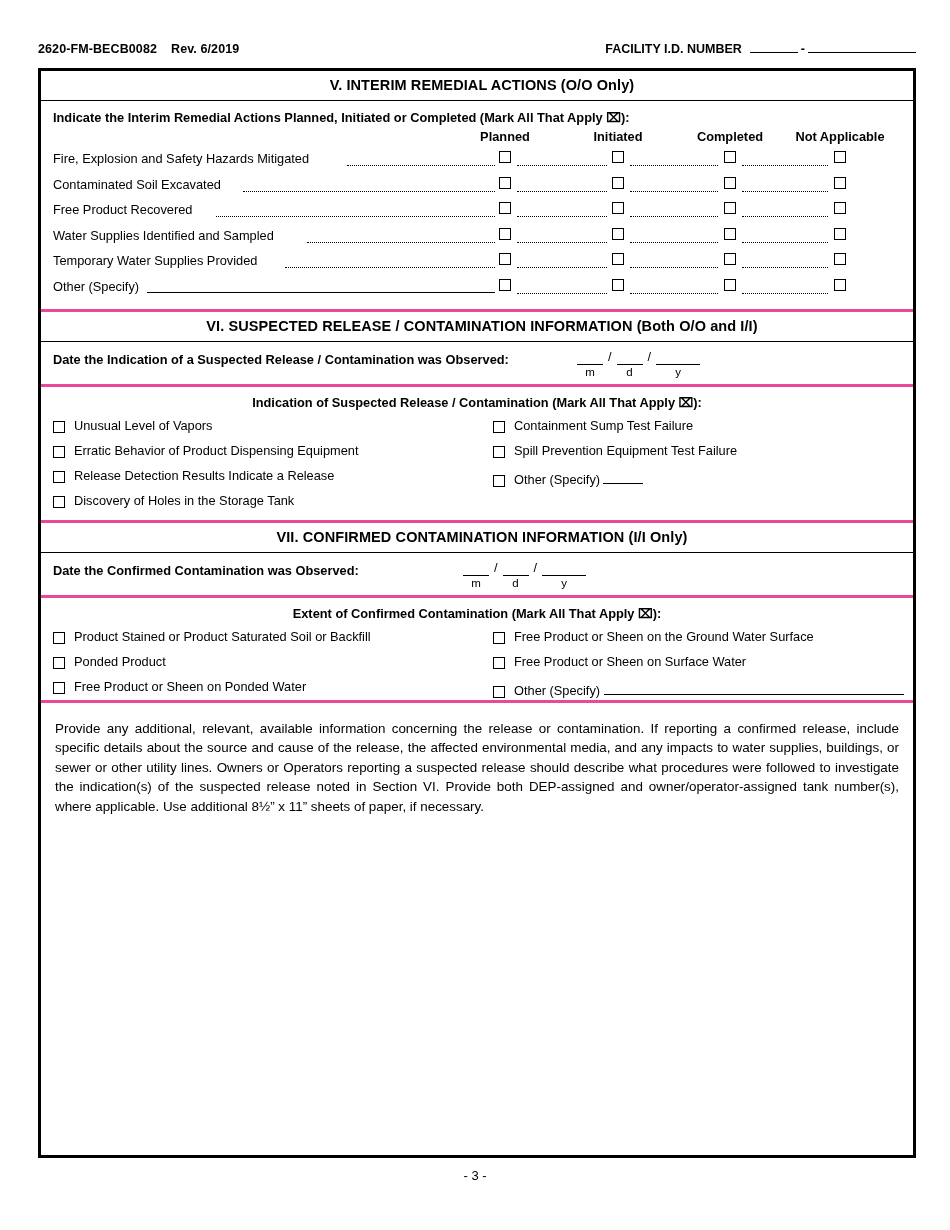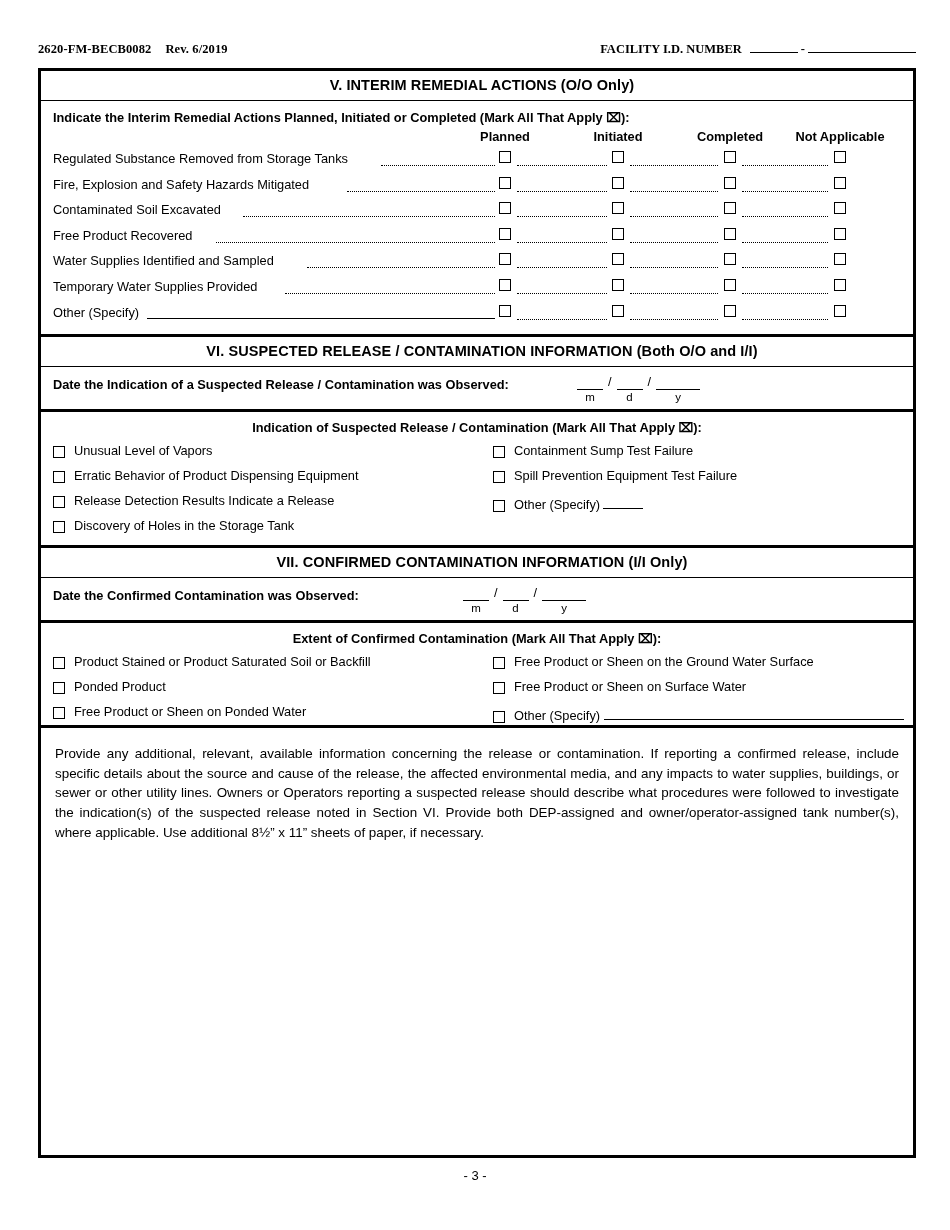--- a/index.html
+++ b/index.html
@@ -28,21 +28,20 @@
     position: absolute;
     left: 38px;
     top: 40px;
     width: 878px;
     height: 20px;
     display: flex;
     align-items: baseline;
     justify-content: space-between;
     font-size: 12.5px;
     font-weight: bold;
-    font-family: Liberation Serif, serif;
   }
   .doc-code { white-space: nowrap; letter-spacing: .1px; }
   .doc-code .rev { margin-left: 14px; }
   .facility {
     display: flex;
     align-items: baseline;
     white-space: nowrap;
   }
   .facility-label { font-weight: bold; }
   .fac-blank-a {
@@ -74,21 +73,21 @@
   
   .sec-title {
     text-align: center;
     font-size: 14.5px;
     font-weight: bold;
     padding: 6px 0 7px 10px;
     box-sizing: border-box;
     letter-spacing: .1px;
   }
   .rule-thin { border-bottom: 1.2px solid #000; }
-  .rule-thick { border-bottom: 3px solid #000000; }
+  .rule-thick { border-bottom: 3px solid #ec4899; }
 
   .sec-body { padding: 0; box-sizing: border-box; }
 
   
   .v-body { padding: 9px 10px 8px 10px; }
   .v-prompt {
     font-size: 12.8px;
     font-weight: bold;
     margin: 0 0 2px 2px;
   }
@@ -253,31 +252,20 @@
     <div class="sec-body v-body rule-thick">
       <div class="v-prompt">Indicate the Interim Remedial Actions Planned, Initiated or Completed (Mark All That Apply ⌧):</div>
 
       <div class="col-heads">
         <span style="left:454px;">Planned</span>
         <span style="left:567px;">Initiated</span>
         <span style="left:679px;">Completed</span>
         <span style="left:789px;">Not Applicable</span>
       </div>
 
-      <div class="v-row">
-        <span class="v-label">Regulated Substance Removed from Storage Tanks</span>
-        <span class="dots" style="left:330px; width:114px;"></span>
-        <span class="v-box" style="left:454px;"></span>
-        <span class="dots" style="left:466px; width:90px;"></span>
-        <span class="v-box" style="left:567px;"></span>
-        <span class="dots" style="left:579px; width:88px;"></span>
-        <span class="v-box" style="left:679px;"></span>
-        <span class="dots" style="left:691px; width:86px;"></span>
-        <span class="v-box" style="left:789px;"></span>
-      </div>
 
       <div class="v-row">
         <span class="v-label">Fire, Explosion and Safety Hazards Mitigated</span>
         <span class="dots" style="left:296px; width:148px;"></span>
         <span class="v-box" style="left:454px;"></span>
         <span class="dots" style="left:466px; width:90px;"></span>
         <span class="v-box" style="left:567px;"></span>
         <span class="dots" style="left:579px; width:88px;"></span>
         <span class="v-box" style="left:679px;"></span>
         <span class="dots" style="left:691px; width:86px;"></span>

